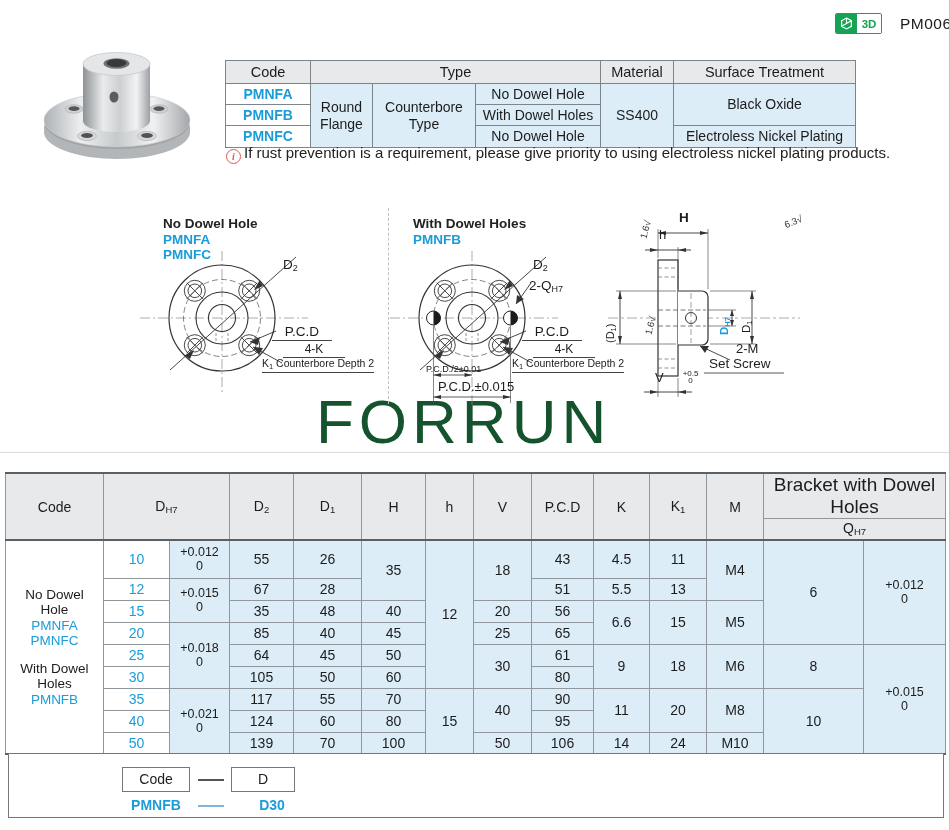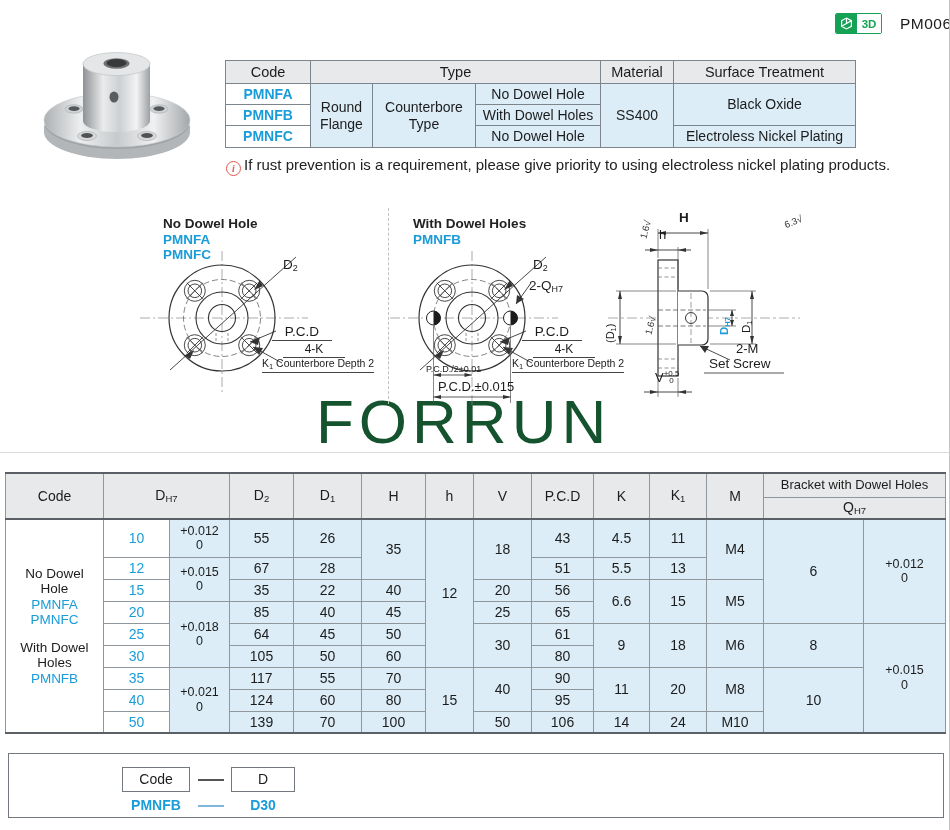--- a/index.html
+++ b/index.html
@@ -145,21 +145,21 @@
       <td>With Dowel Holes</td>
     </tr>
     <tr style="height:22px">
       <td class="codecol">PMNFC</td>
       <td>No Dowel Hole</td>
       <td>Electroless Nickel Plating</td>
     </tr>
   </tbody>
     </table>
 
-  <div class="abs" style="left:226px; top:156px;">
+  <div class="abs" style="left:226px; top:144px;">
     <span class="noteicon">i</span><span class="notetxt">If rust prevention is a requirement, please give priority to using electroless nickel plating products.</span>
   </div>
 
   <div id="watermark">FORRUN</div>
 
   <div id="drawings">
 
     <span class="t" style="left:163px; top:16px;">No Dowel Hole</span>
     <span class="bluecode" style="left:163px; top:32px;">PMNFA</span>
     <span class="bluecode" style="left:163px; top:47px;">PMNFC</span>
@@ -292,21 +292,21 @@
     <span class="dlbl" style="left:679px; top:10px; font-weight:bold;">H</span>
     <span class="dlbl" style="left:659px; top:27px; font-size:13px;">h</span>
     <span class="dlbl rough" style="left:636px; top:24px; transform:rotate(-75deg);"><span>1.6</span>√</span>
     <span class="dlbl rough" style="left:641px; top:120px; transform:rotate(-75deg);"><span>1.6</span>√</span>
     <span class="dlbl rough" style="left:784px; top:16px; transform:rotate(-22deg);"><span>6.3</span>√</span>
     <span class="dlbl rot" style="left:604px; top:143px; font-size:11px;"><span>(D</span><span class="s" style="font-size:7.5px">1</span><span>)</span></span>
     <span class="dlbl rot" style="left:718px; top:135px; font-size:11.5px; color:#1a9cd8; font-weight:bold;"><span>D</span><span class="s" style="font-size:7.5px">H7</span></span>
     <span class="dlbl rot" style="left:740px; top:133px; font-size:11.5px;"><span>D</span><span class="s" style="font-size:7.5px">1</span></span>
     <span class="dlbl" style="left:736px; top:141px; font-size:13px;">2-M</span>
     <span class="dlbl" style="left:709px; top:156px; font-size:13.5px;">Set Screw</span>
-    <span class="dlbl" style="left:655px; top:170px; font-size:13px;"><span>V</span><span style="display:inline-block; vertical-align:-1px; margin-left:0; line-height:7px;"><span style="display:block; font-size:8px;">+0.5</span><span style="display:block; font-size:8px; text-align:center;">0</span></span></span>
+    <span class="dlbl" style="left:655px; top:170px; font-size:13px;"><span>V</span><span style="display:inline-block; vertical-align:-1px; margin-left:19px; line-height:7px;"><span style="display:block; font-size:8px;">+0.5</span><span style="display:block; font-size:8px; text-align:center;">0</span></span></span>
   </div>
 
   <div id="sectline"></div>
 
   <table class="dim abs" style="left:5px; top:472px;">
     <colgroup>
       <col style="width:98px">
         <col style="width:66px">
         <col style="width:60px">
         <col style="width:64px">
@@ -327,21 +327,21 @@
         <th rowspan="2" colspan="2"><span>D</span><span class="sub">H7</span></th>
         <th rowspan="2"><span>D</span><span class="sub">2</span></th>
         <th rowspan="2"><span>D</span><span class="sub">1</span></th>
         <th rowspan="2">H</th>
         <th rowspan="2">h</th>
         <th rowspan="2">V</th>
         <th rowspan="2">P.C.D</th>
         <th rowspan="2">K</th>
         <th rowspan="2"><span>K</span><span class="sub">1</span></th>
         <th rowspan="2">M</th>
-        <th colspan="2" style="font-size:13px">Bracket with Dowel Holes</th>
+        <th colspan="2" style="font-size:19px">Bracket with Dowel Holes</th>
       </tr>
       <tr style="height:22px">
         <th colspan="2"><span>Q</span><span class="sub">H7</span></th>
       </tr>
     </thead>
     <tbody>
       <tr style="height:38px">
         <td class="w codecell" rowspan="9">
           <div>No Dowel</div>
             <div>Hole</div>
@@ -380,21 +380,21 @@
           </td>
         <td>67</td>
         <td>28</td>
         <td>51</td>
         <td>5.5</td>
         <td>13</td>
       </tr>
       <tr style="height:22px">
         <td class="bv">15</td>
         <td>35</td>
-        <td>22</td>
+        <td>48</td>
         <td>40</td>
         <td>20</td>
         <td>56</td>
         <td rowspan="2">6.6</td>
         <td rowspan="2">15</td>
         <td rowspan="2">M5</td>
       </tr>
       <tr style="height:22px">
         <td class="bv">20</td>
         <td rowspan="3" class="tol">
@@ -467,15 +467,15 @@
       </tr>
     </tbody>
   </table>
 
   <div id="pnbox"></div>
   <div class="pnb" style="left:122px; top:767px; width:68px;">Code</div>
   <div class="pndash" style="left:198px; top:779px; width:26px; height:2px;"></div>
   <div class="pnb" style="left:231px; top:767px; width:64px;">D</div>
   <div class="pnblue" style="left:122px; top:797px; width:68px;">PMNFB</div>
   <div class="pndash" style="left:198px; top:805px; width:26px; height:1.5px; background:#7fb6d9;"></div>
-  <div class="pnblue" style="left:231px; top:797px; width:64px;">D30</div>
+  <div class="pnblue" style="left:240px; top:797px; width:64px;">D30</div>
 
 </div>
 
 </body></html>

